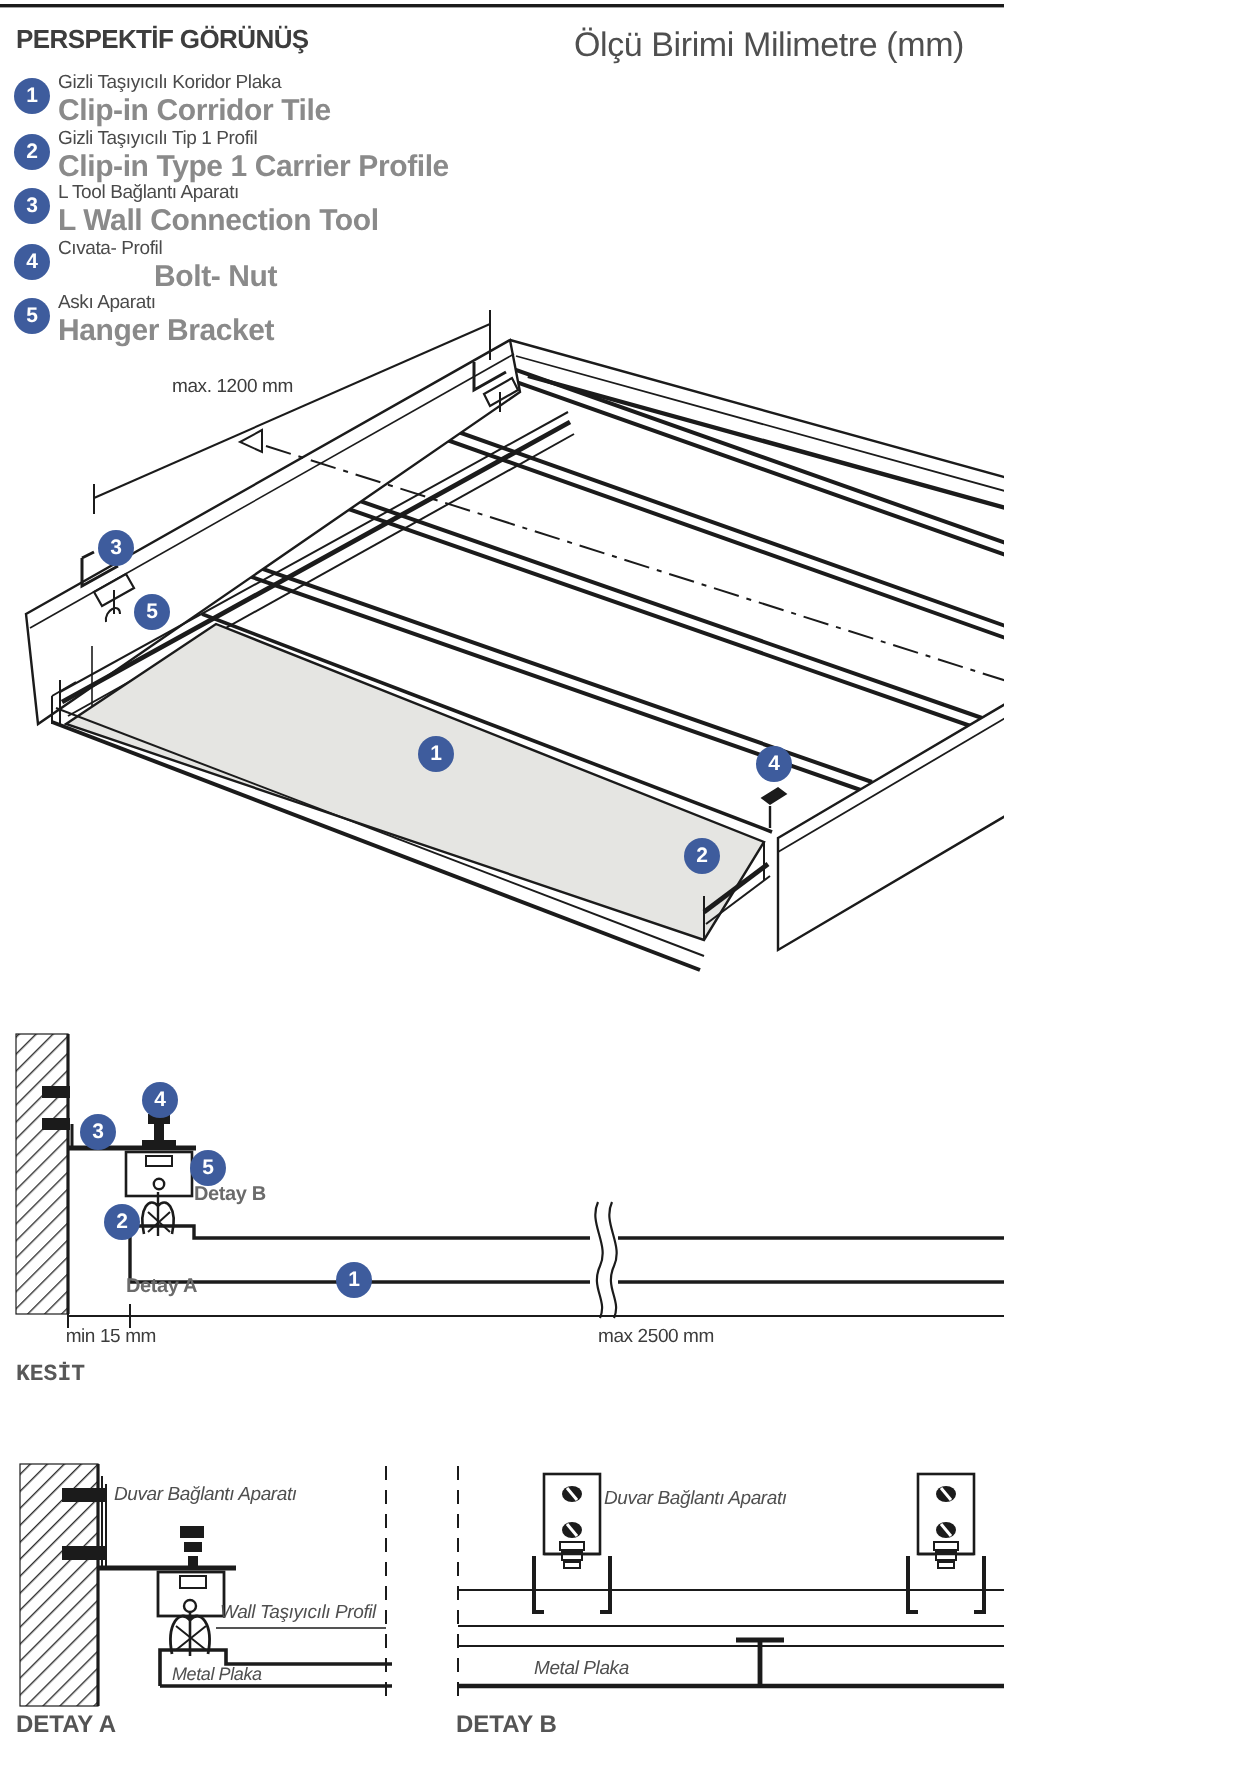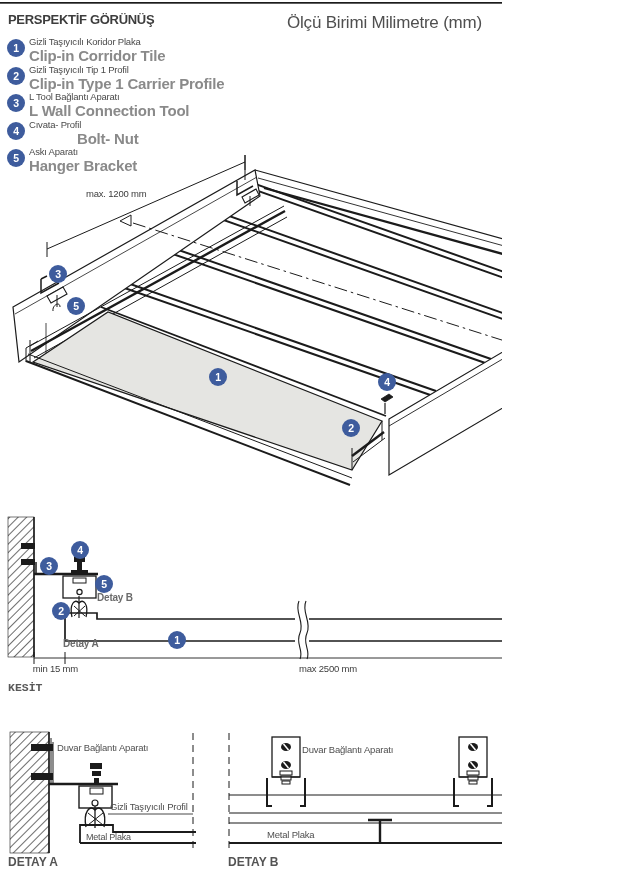--- a/index.html
+++ b/index.html
@@ -13,21 +13,21 @@
         display:flex;align-items:center;justify-content:center;transform:translate(-50%,-50%);}
   .leg-badge{width:18px;height:18px;font-size:10.5px;}
   .callout{width:18px;height:18px;font-size:10.5px;z-index:5;}
   .leg-tr{font-size:9.5px;font-weight:normal;color:#4a4a4a;}
   .leg-en{font-size:15px;color:#8a8a8a;font-weight:bold;}
   .dim{font-size:9.5px;color:#3c3c3c;}
   .dimc{text-align:right;}
   .ref-lbl{font-size:10px;font-weight:bold;color:#6b6b6b;}
   .sec-title{font-size:11.5px;font-weight:bold;color:#585858;letter-spacing:0;}
   .det-title{font-size:12px;font-weight:bold;color:#545454;letter-spacing:0;}
-  .part-lbl{font-size:9.5px;color:#4f4f4f;}
+  .part-lbl{font-size:9.5px;color:#4f4f4f;font-style:italic;}
 </style>
 </head>
 <body>
 
 <div class="page">
 
   <svg class="art" width="626" height="891" viewBox="0 0 626 891" stroke="#1b1b1b" fill="none" stroke-linecap="butt" stroke-linejoin="miter">
     <defs>
       <pattern id="hatchL" width="6" height="6" patternUnits="userSpaceOnUse" patternTransform="rotate(45)">
         <line x1="0" y1="0" x2="0" y2="6" stroke="#2e2e2e" stroke-width="1.4"></line>
@@ -258,21 +258,21 @@
   <div class="abs ref-lbl" style="left:97px;top:592px;">Detay B</div>
   <div class="abs ref-lbl" style="left:63px;top:638px;">Detay A</div>
 
   <div class="abs dim dimc" style="left:22px;top:663px;width:56px;">min 15 mm</div>
   <div class="abs dim dimc" style="left:270px;top:663px;width:87px;">max 2500 mm</div>
   <div class="abs dim dimc" style="left:548px;top:663px;width:56px;">min 15 mm</div>
 
   <div class="abs sec-title" style="left:8px;top:681px;font-family:Liberation Mono, monospace;">KESİT</div>
 
   <div class="abs part-lbl" style="left:57px;top:742px;">Duvar Bağlantı Aparatı</div>
-  <div class="abs part-lbl" style="left:110px;top:801px;">Gizli Taşıyıcılı Profil</div>
+  <div class="abs part-lbl" style="left:110px;top:801px;">Wall Taşıyıcılı Profil</div>
   <div class="abs part-lbl" style="left:86px;top:832px;font-size:9px;">Metal Plaka</div>
   <div class="abs det-title" style="left:8px;top:855px;">DETAY A</div>
 
   <div class="abs part-lbl" style="left:302px;top:744px;">Duvar Bağlantı Aparatı</div>
   <div class="abs part-lbl" style="left:267px;top:829px;">Metal Plaka</div>
   <div class="abs det-title" style="left:228px;top:855px;">DETAY B</div>
 
 </div>
 
 </body></html>

